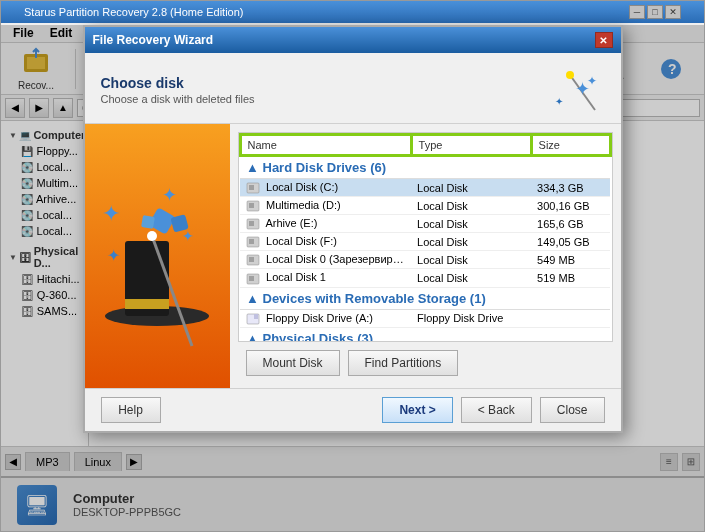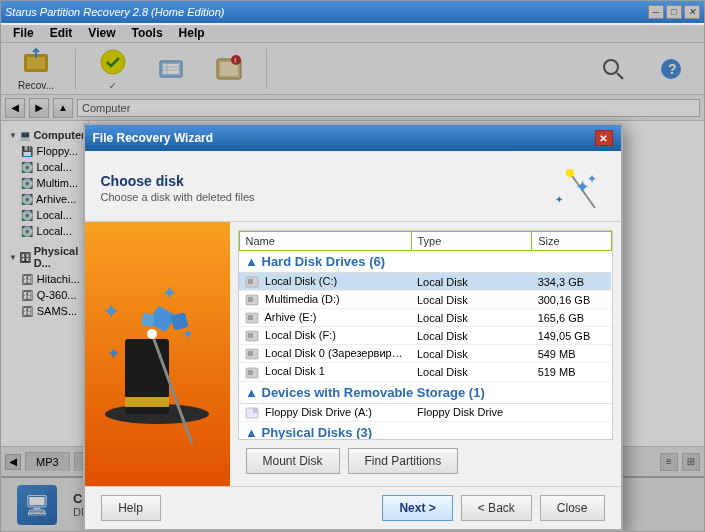--- a/index.html
+++ b/index.html
@@ -22,24 +22,23 @@
       position: relative;
       overflow: hidden;
     }
 
     
     .title-bar {
       background: linear-gradient(to bottom, #4a90d9, #2a6cb5);
       height: 22px;
       display: flex;
       align-items: center;
-      padding: 0 4px;
+      padding: 0 23px;
       color: white;
       font-size: 11px;
-      font-style: italic;
     }
     .title-bar-text { flex: 1; }
     .title-bar-buttons { display: flex; gap: 2px; }
     .title-btn {
       width: 16px; height: 14px;
       background: #c0c0c0;
       border: 1px solid #888;
       font-size: 9px;
       display: flex; align-items: center; justify-content: center;
       cursor: pointer;
@@ -142,21 +141,21 @@
     .computer-info { flex: 1; }
     .computer-name { font-weight: bold; font-size: 13px; color: #333; }
     .computer-hostname { font-size: 11px; color: #555; }
 
     
     .modal-overlay {
       position: absolute;
       top: 0; left: 0; right: 0; bottom: 0;
       background: rgba(0,0,0,0.2);
       display: flex;
-      align-items: flex-end;
+      align-items: flex-start;
       justify-content: center;
       z-index: 100;
       margin-top: 24px;
     }
     .modal {
       background: #f0f0f0;
       border: 2px solid #aaa;
       box-shadow: 4px 4px 16px rgba(0,0,0,0.4);
       width: 540px;
       position: relative;
@@ -220,21 +219,21 @@
     }
 
     
     .disk-table {
       width: 100%;
       border-collapse: collapse;
       font-size: 11px;
     }
     .disk-table th {
       background: white;
-      border: 1px solid #84cc16;
+      border: 3px solid #84cc16;
       padding: 3px 6px;
       text-align: left;
       font-weight: normal;
       color: #333;
     }
     .disk-table td {
       padding: 2px 6px;
       border-bottom: 1px solid #eee;
       white-space: nowrap;
       overflow: hidden;

